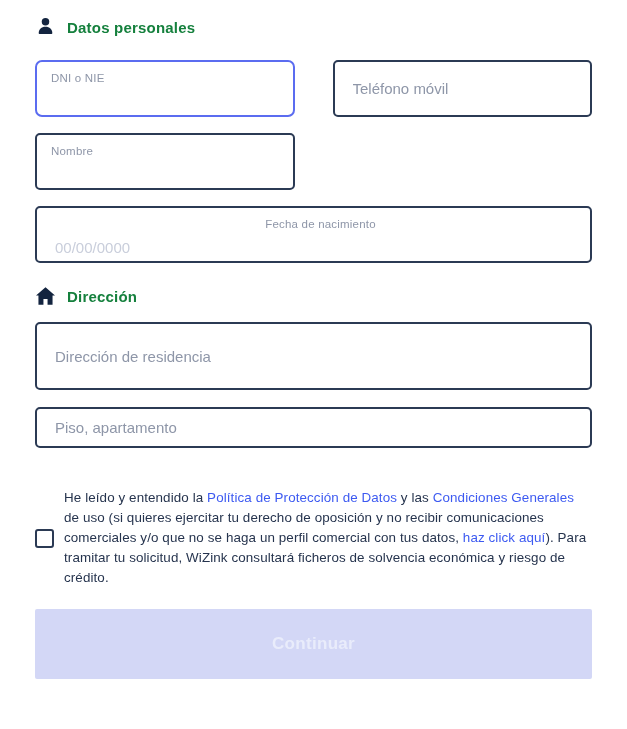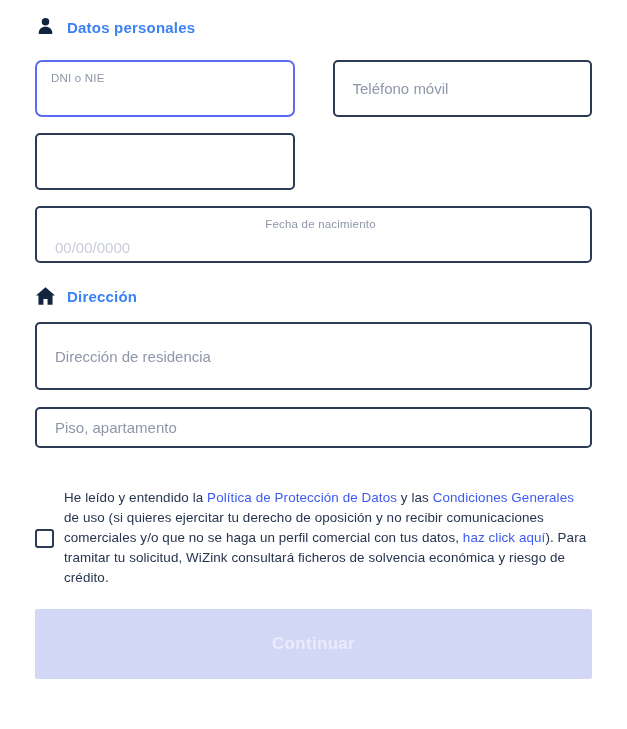--- a/index.html
+++ b/index.html
@@ -21,21 +21,21 @@
   }
   .section-header .icon {
     width: 20px; height: 22px;
     display: flex; align-items: center; justify-content: center;
     margin-right: 12px;
   }
   .section-header .icon svg { fill: #13243f; }
   .section-title {
     font-size: 15px;
     font-weight: 700;
-    color: #3b82f6;
+    color: #15803d;
     letter-spacing: .2px;
   }
 
   
   .grid {
     margin-top: 20px;
     display: grid;
     grid-template-columns: 1fr 1fr;
     column-gap: 38px;
     row-gap: 16px;
@@ -138,20 +138,21 @@
       <div class="field focused">
         <span class="float-label">DNI o NIE</span>
         <input type="text" value="" style="">
       </div>
 
       <div class="field">
         <input type="text" placeholder="Teléfono móvil" style="">
       </div>
 
       <div class="field">
+        <span class="float-label">Nombre</span>
         <input type="text" value="" style="">
       </div>
 
     </div>
 
     <div class="field full date mt16">
       <span class="float-label">Fecha de nacimiento</span>
       <input type="text" placeholder="00/00/0000" style="">
     </div>
   </section>

